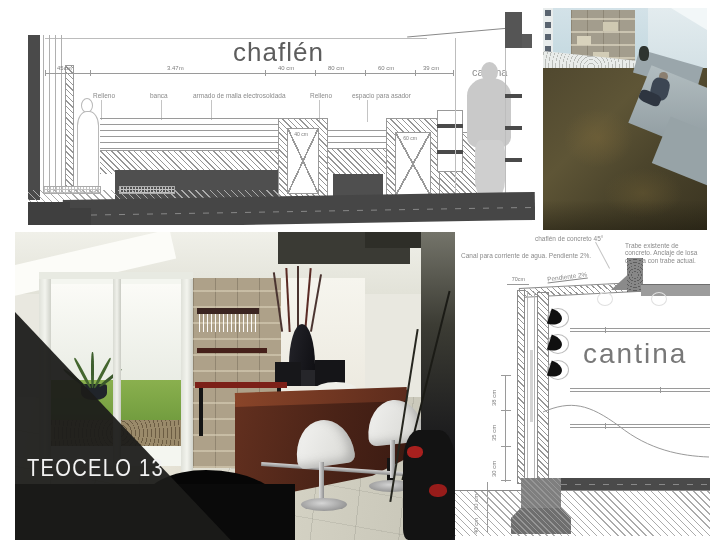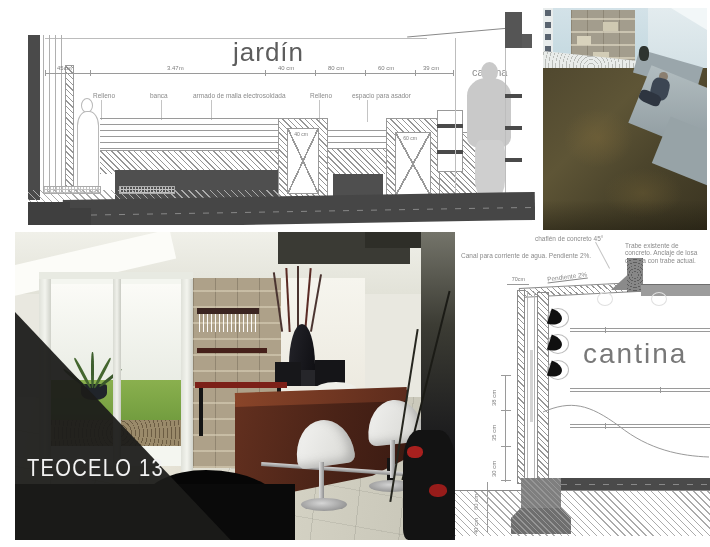--- a/index.html
+++ b/index.html
@@ -33,21 +33,21 @@
   .label-cantina-sm { position:absolute; font-size:11px; color:#8f8f8f; }
 
   .overlay-label { position:absolute; font-size:24px; color:#f2f2f2; letter-spacing:1.5px; transform:scaleX(.84); transform-origin:left center; white-space:nowrap; }
 </style>
 </head>
 <body>
 
 <div class="board">
 
   <div class="panel" style="left:15px; top:10px; width:520px; height:215px;">
-    <div class="title-jardin" style="left:218px; top:27px;">jardín</div>
+    <div class="title-jardin" style="left:218px; top:27px;">chaflén</div>
 
     <div class="abs" style="left:30px; top:28px; width:382px; height:1px; background:#bcbcbc;"></div>
     <div class="abs" style="left:392px; top:22px; width:104px; height:1px; background:#8a8a8a; transform:rotate(-5deg);"></div>
     <div class="abs" style="left:490px; top:2px; width:17px; height:36px; background:#555;"></div>
     <div class="abs" style="left:507px; top:24px; width:10px; height:14px; background:#5a5a5a;"></div>
 
     <div class="abs" style="left:13px; top:25px; width:12px; height:165px; background:#4a4a4a;"></div>
     <div class="abs walllines" style="left:28px; top:25px; width:22px; height:158px;"></div>
     <div class="abs hx" style="left:50px; top:55px; width:9px; height:122px; border:0.5px solid #9a9a9a;"></div>
 

